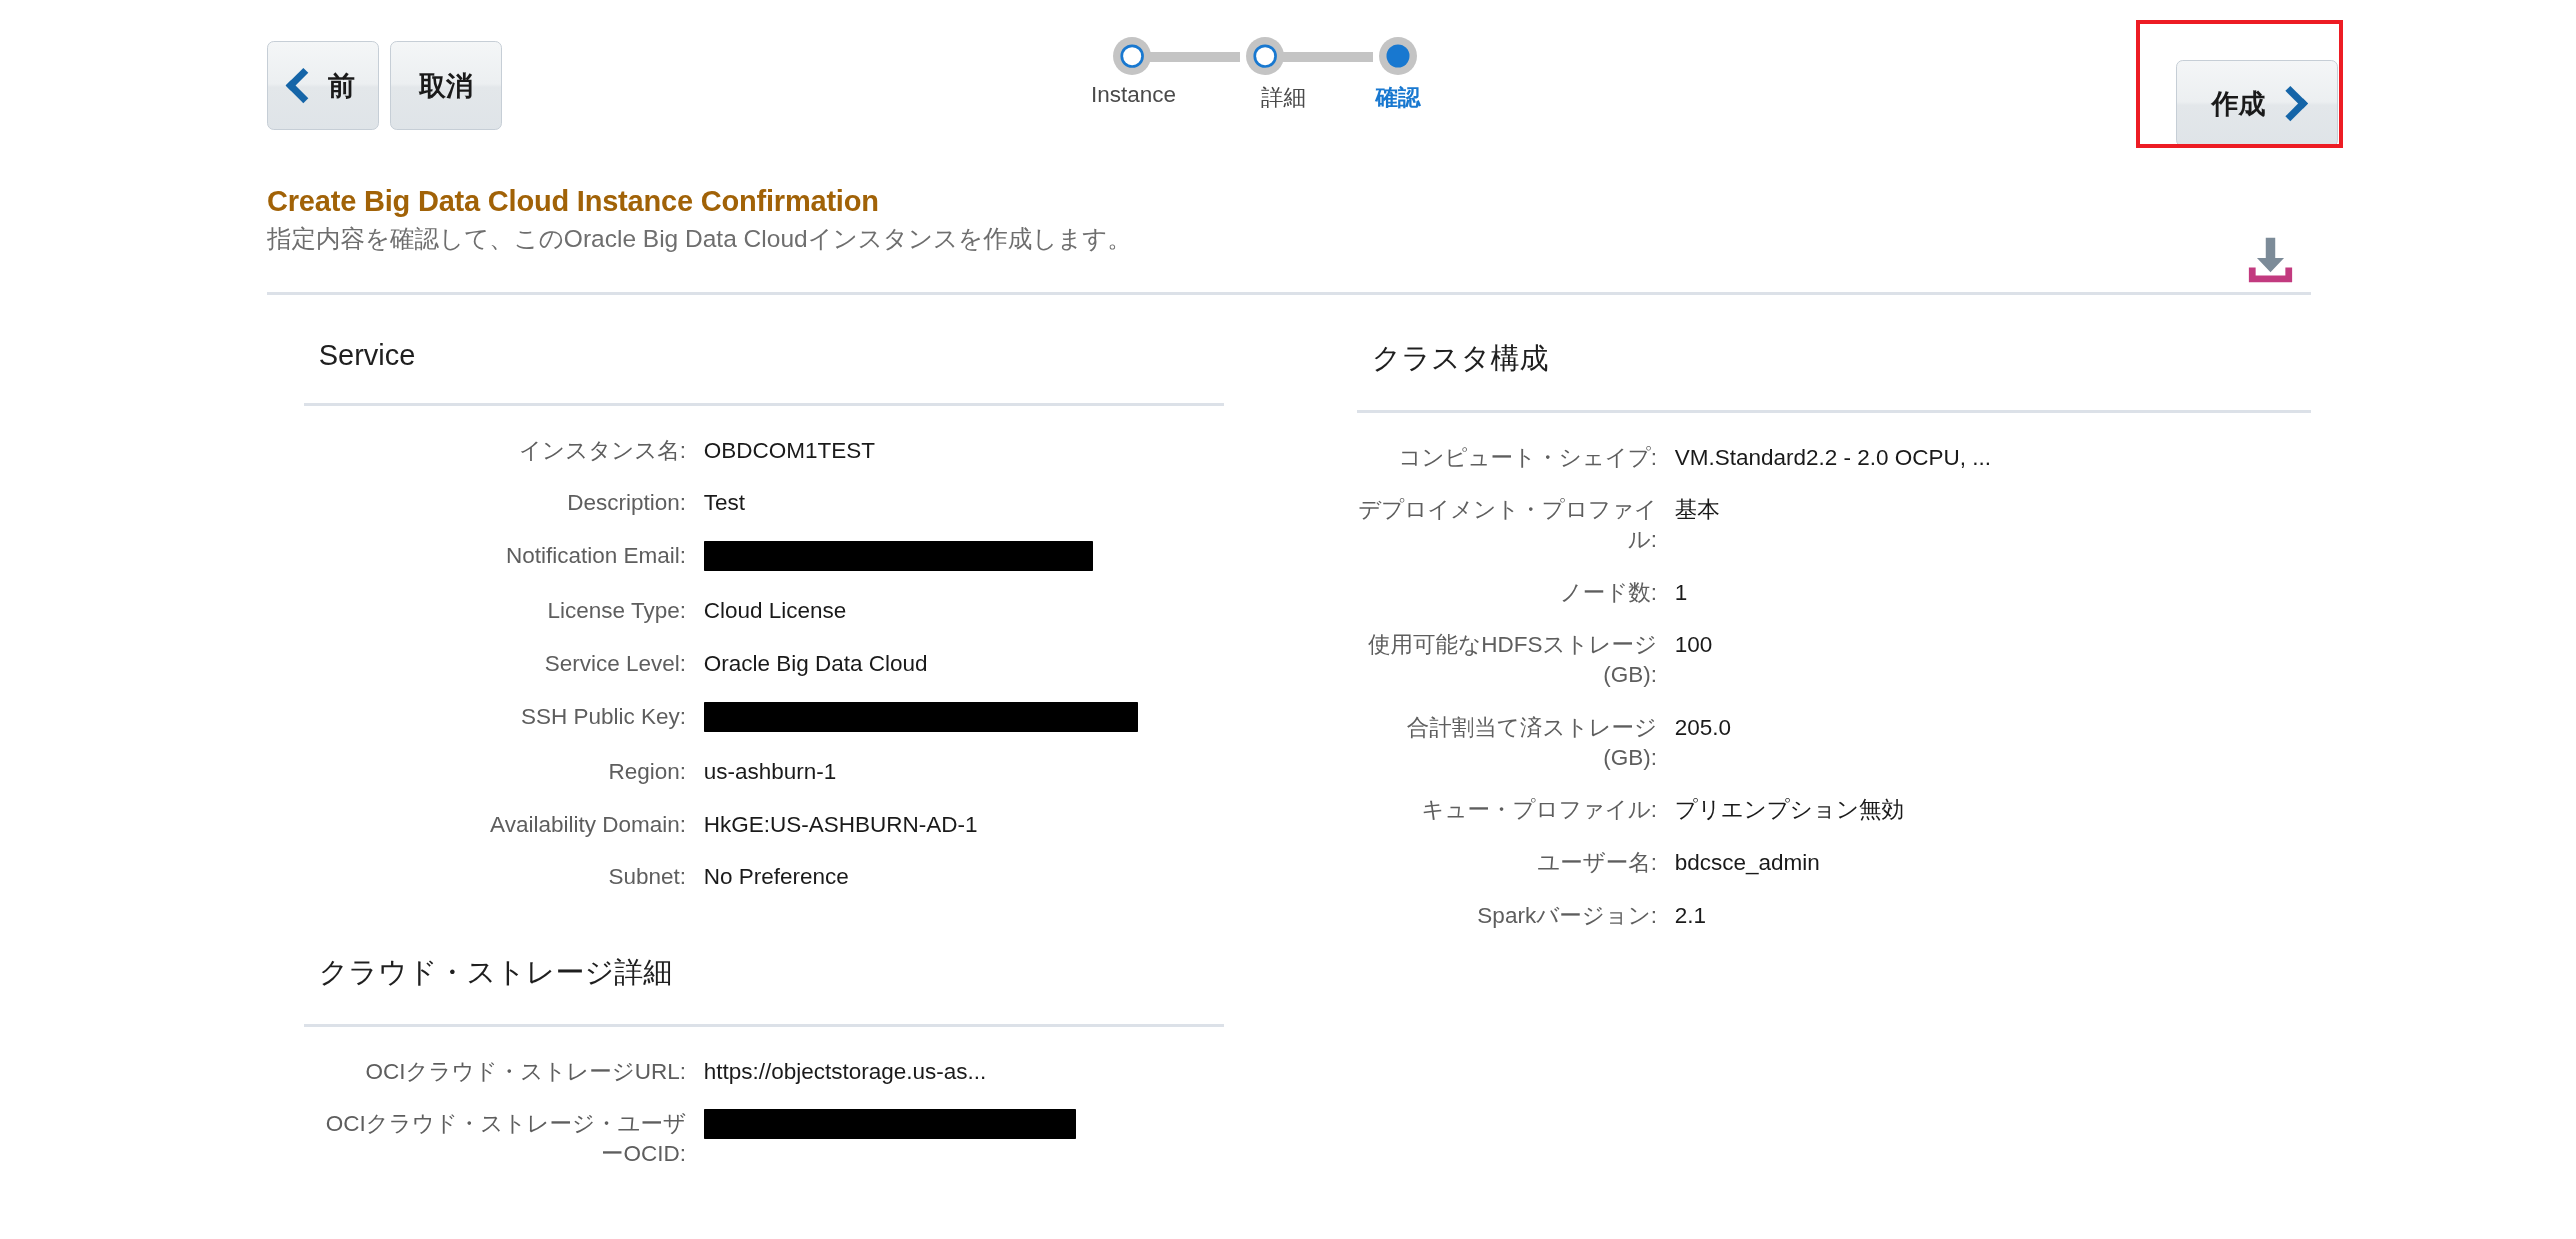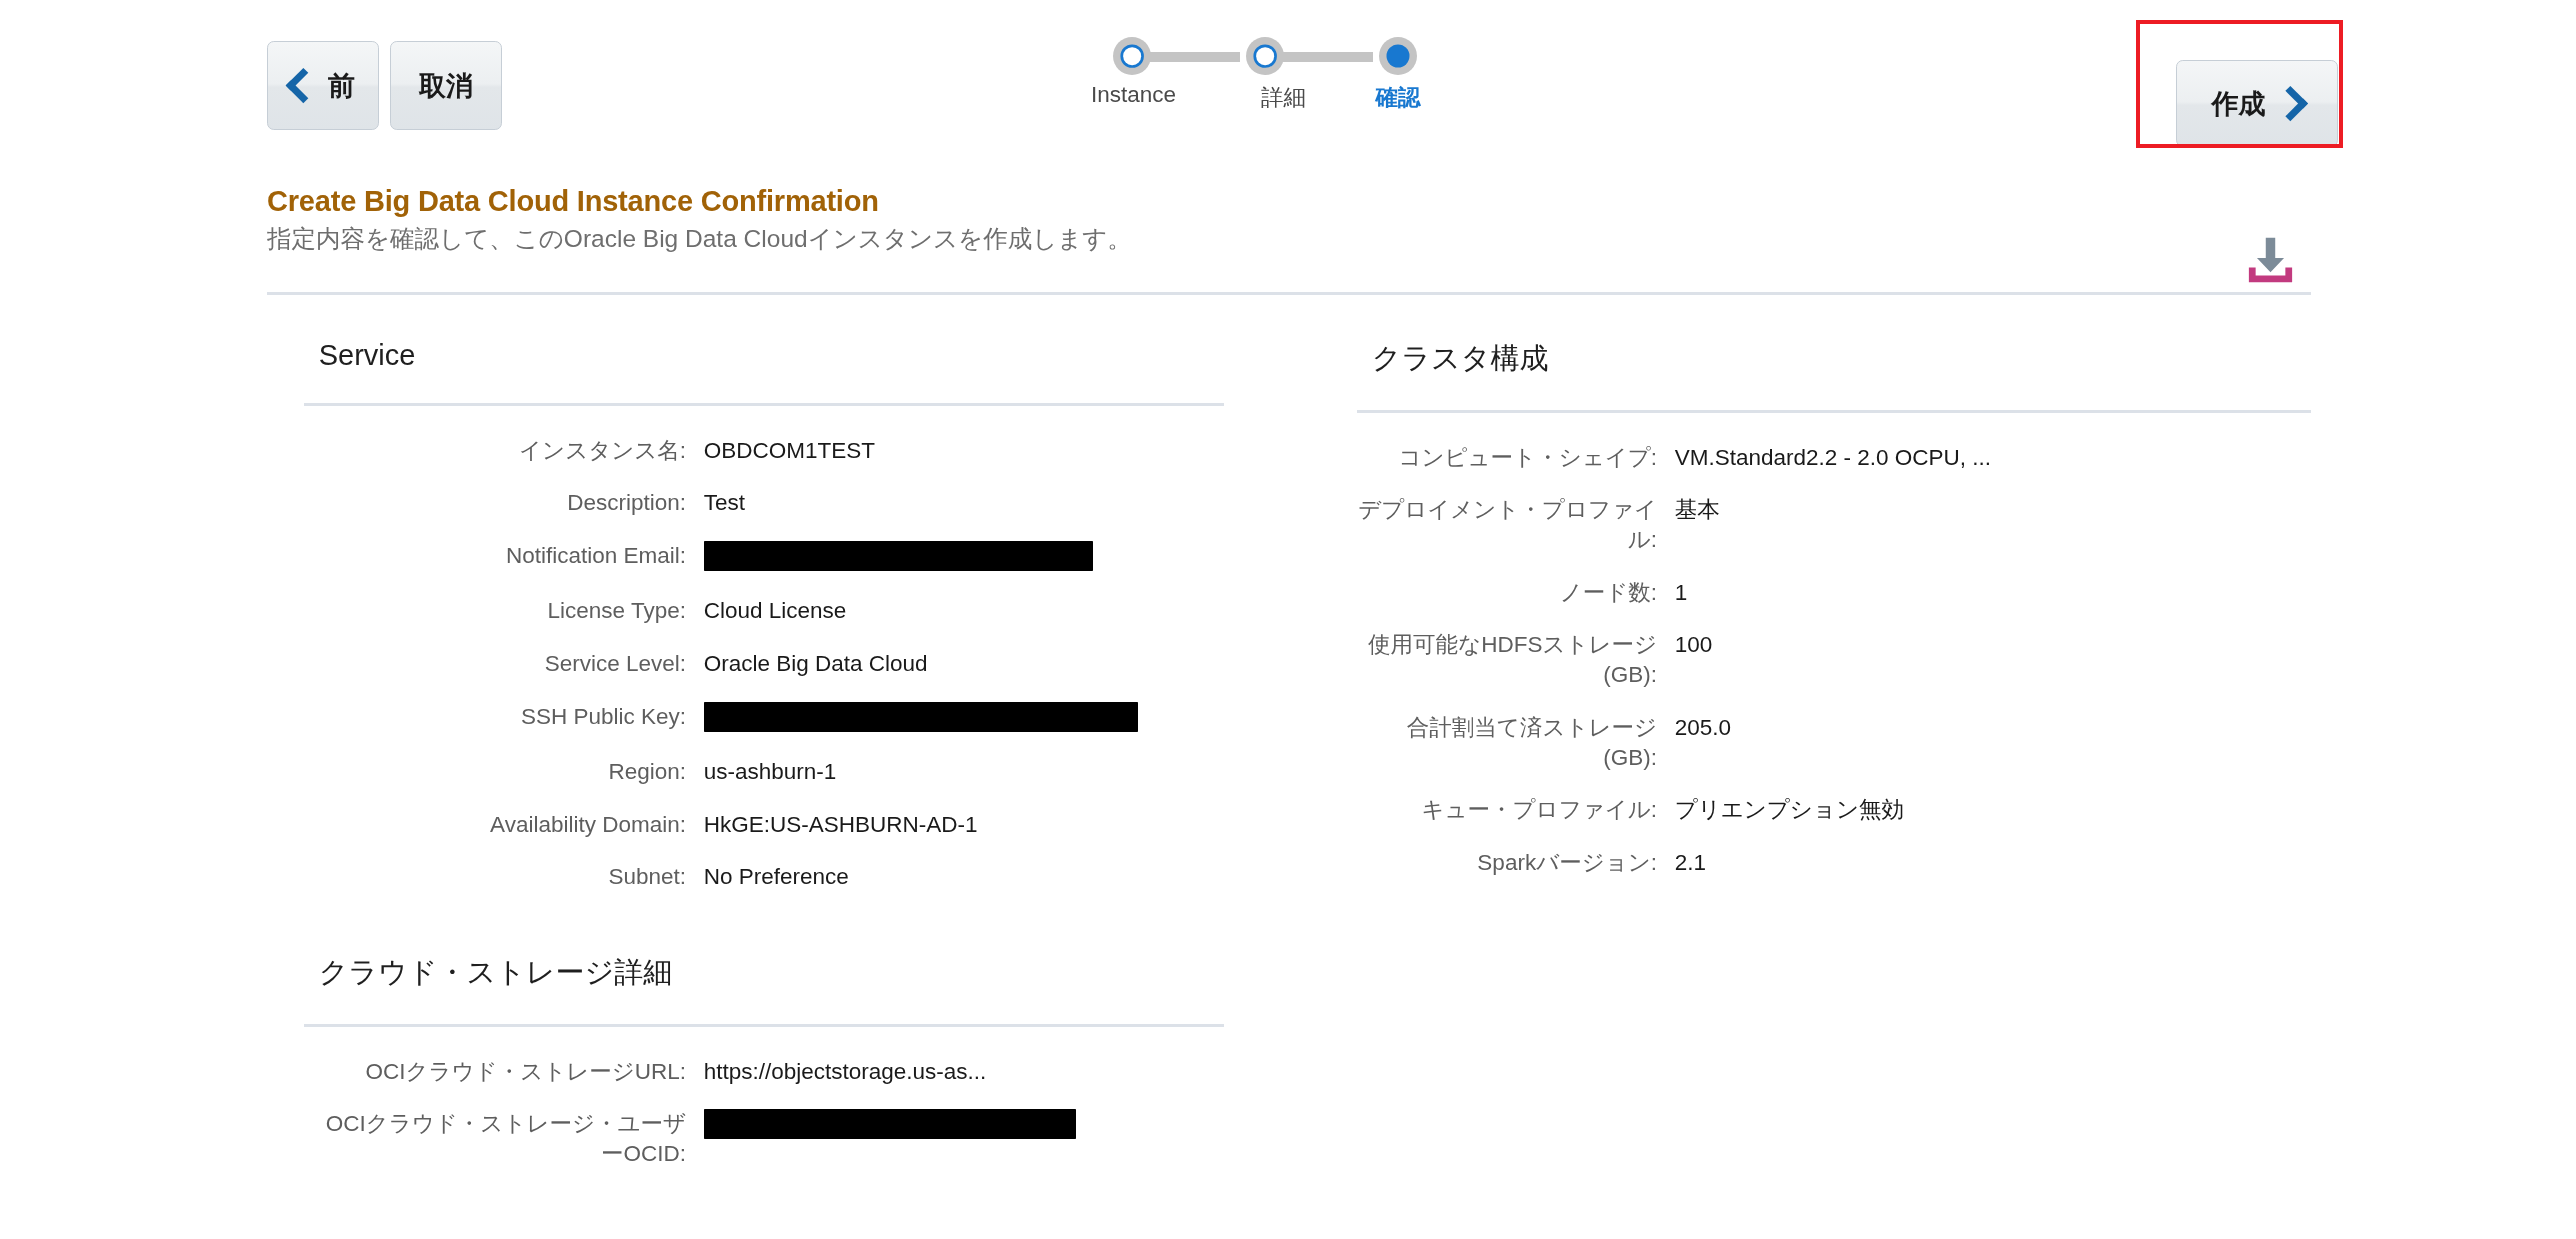--- a/index.html
+++ b/index.html
@@ -366,20 +366,24 @@
           </tr>
           <tr class="kv-row">
             <td class="kv-key">合計割当て済ストレージ(GB):</td>
             <td class="kv-val">205.0</td>
           </tr>
           <tr class="kv-row">
             <td class="kv-key">キュー・プロファイル:</td>
             <td class="kv-val">プリエンプション無効</td>
           </tr>
           <tr class="kv-row">
+            <td class="kv-key">ユーザー名:</td>
+            <td class="kv-val">bdcsce_admin</td>
+          </tr>
+          <tr class="kv-row">
             <td class="kv-key">Sparkバージョン:</td>
             <td class="kv-val">2.1</td>
           </tr>
         </tbody>
       </table>
     </div>
   </div>
 </div>
 
 

